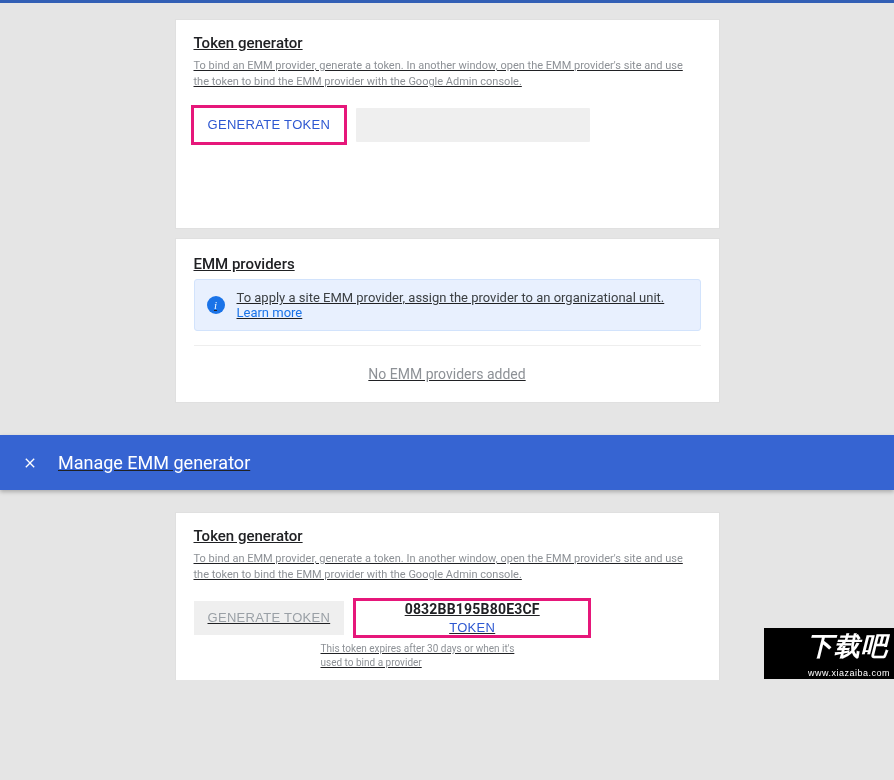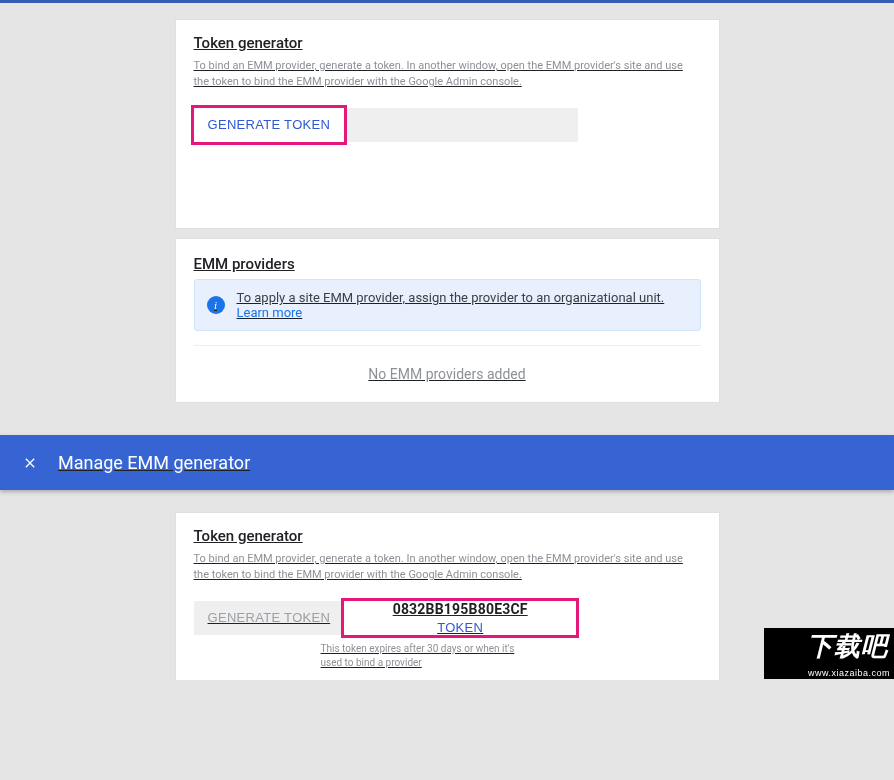--- a/index.html
+++ b/index.html
@@ -25,21 +25,21 @@
     font-weight: 500;
     color: #202124;
     margin-bottom: 6px;
   }
   .desc {
     font-size: 11px;
     color: #8d9196;
     line-height: 1.45;
     margin-bottom: 18px;
   }
-  .gen-row { display: flex; align-items: center; }
+  .gen-row { display: flex; align-items: center; gap: 12px; }
   .gen-btn-active {
     height: 34px;
     padding: 0 14px;
     background: #fff;
     color: #2e58d1;
     font-weight: 500;
     font-size: 13px;
     letter-spacing: 0.3px;
     border: none;
     cursor: pointer;

